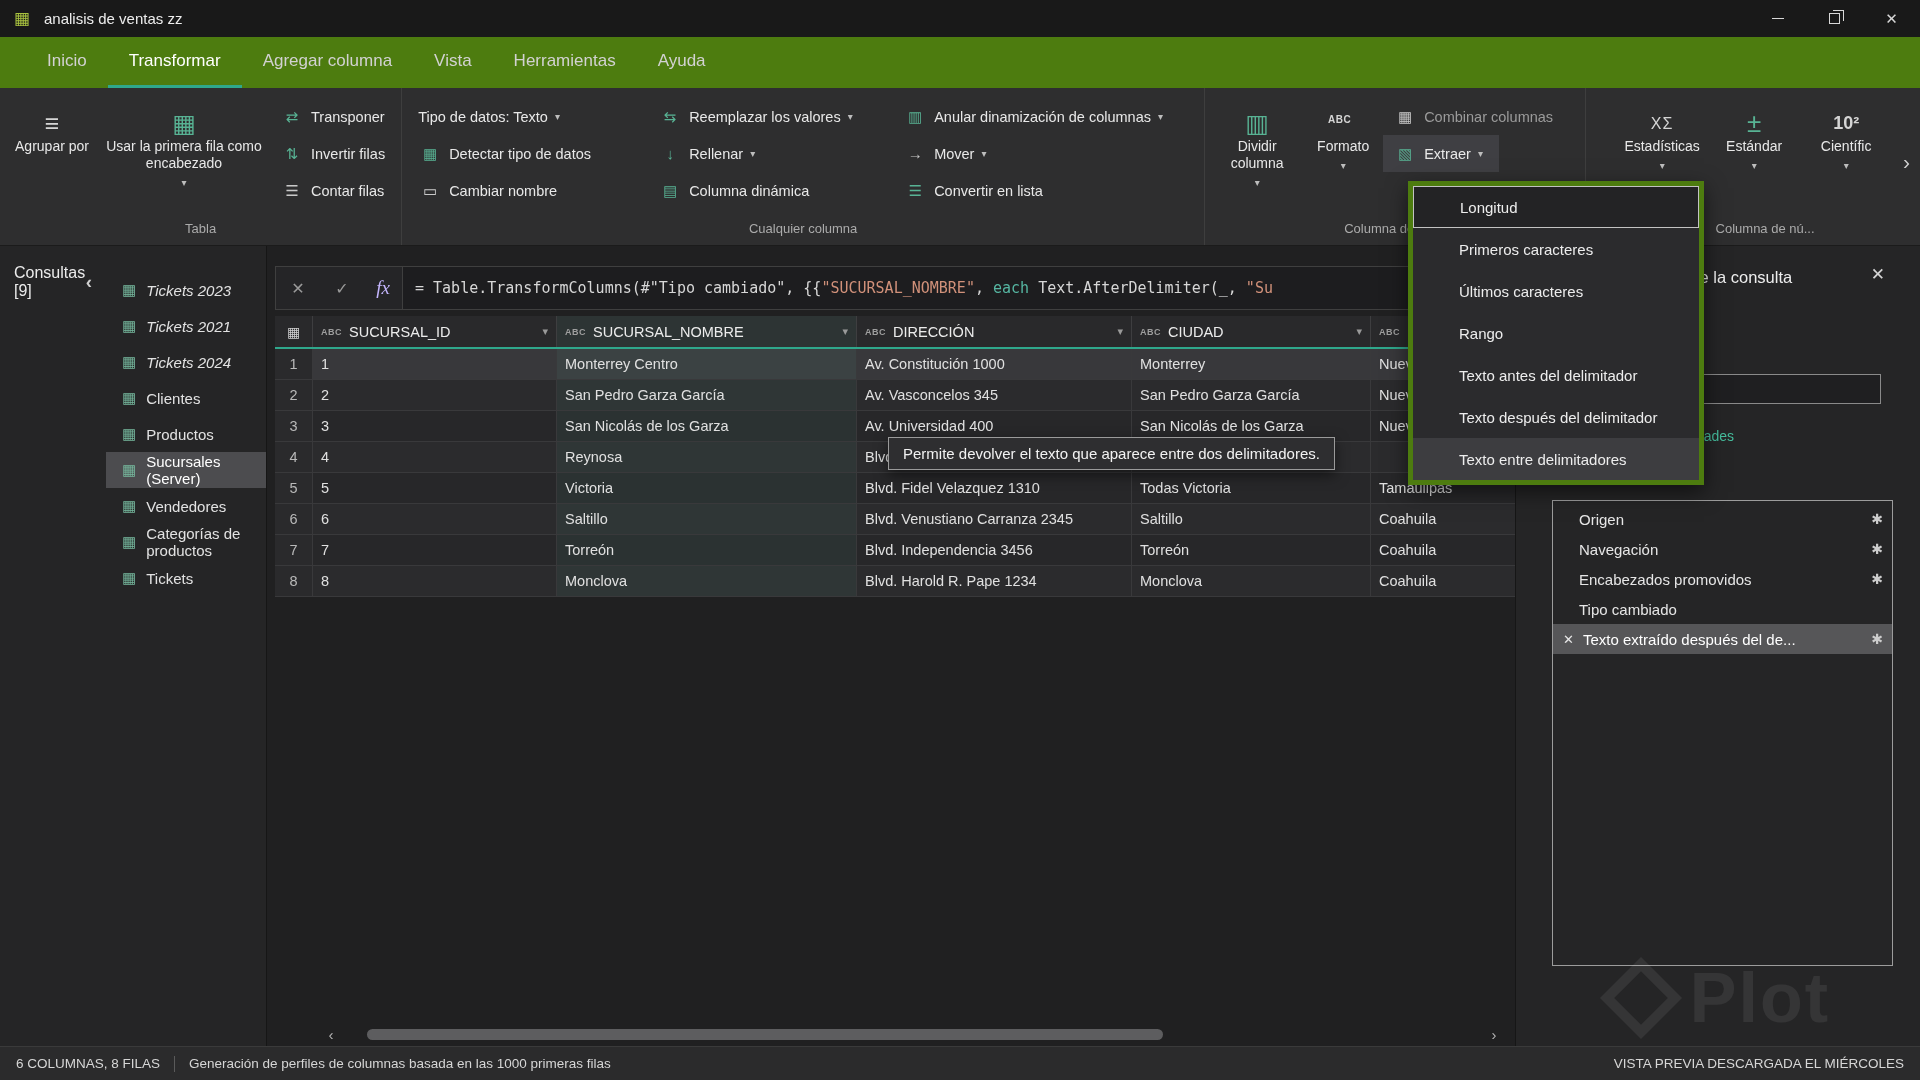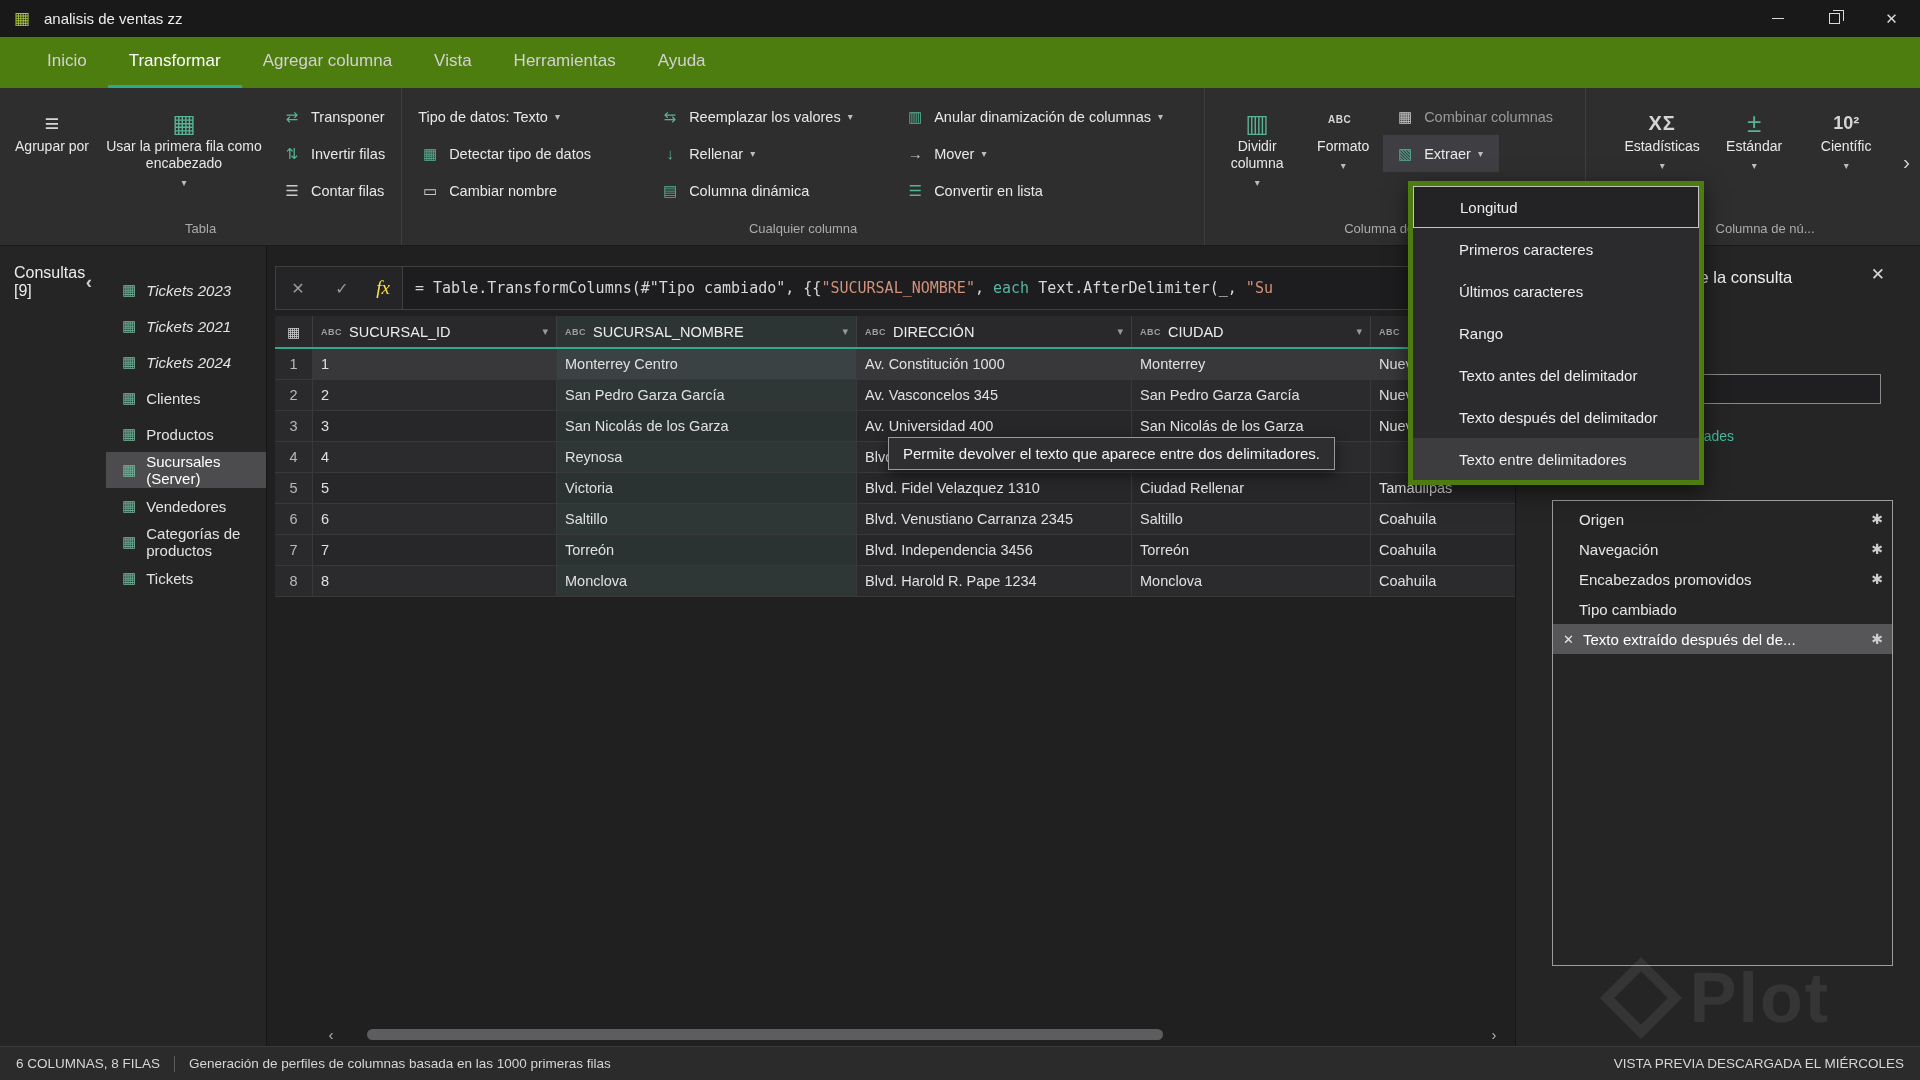--- a/index.html
+++ b/index.html
@@ -24,21 +24,21 @@
 
   
   .ribbon{height:158px;background:#2e2e2f;display:flex;position:relative;flex:0 0 auto;border-bottom:1px solid #1b1b1b;overflow:hidden}
   .rgroup{display:flex;flex-direction:column;border-right:1px solid #3e3e3e;padding:4px 6px 0;flex:0 0 auto}
   .rgroup.flexfill{flex:1;border-right:none;padding-left:30px}
   .rgroup-body{flex:1;display:flex;align-items:stretch}
   .rgroup-label{height:26px;text-align:center;font-size:13px;color:#ababab;line-height:20px;white-space:nowrap;overflow:hidden}
   .bigbtn{padding:0 8px;display:flex;flex-direction:column;align-items:center;text-align:center;font-size:14px;line-height:17px;color:#e8e8e8;cursor:default}
   .bigbtn .bicon{height:46px;display:flex;align-items:flex-end;justify-content:center;font-size:25px;color:#d5d5d5;padding-bottom:6px}
   .bicon.teal{color:#58b394}
-  .bicon.stats{font-size:20px;letter-spacing:1px;font-weight:bold}
+  .bicon.stats{font-size:16px;letter-spacing:1px;font-weight:normal}
   .bicon.sci{font-size:18px;font-weight:bold}
   .bicon.std{font-size:26px;color:#58b394}
   .bigbtn .blabel{white-space:normal}
   .bigbtn .bchev{display:block;font-size:10px;color:#bdbdbd;margin-top:2px}
   .smallcol{display:flex;flex-direction:column;padding-top:6px}
   .smallbtn{height:37px;display:flex;align-items:center;font-size:14.5px;color:#e8e8e8;white-space:nowrap;padding:0 10px;cursor:default}
   .smallbtn.disabled{color:#9b9b9b}
   .smallbtn.extraer{background:#3f3f43;align-self:flex-start;padding-right:16px}
   .sicon{width:24px;margin-right:7px;text-align:center;font-size:15px;color:#58b394;flex:0 0 auto}
   .sicon.gray{color:#c9c9c9}
@@ -58,21 +58,21 @@
   .sb-items{margin-top:8px}
   .sb-item{height:36px;display:flex;align-items:center;padding-left:16px;font-size:15px;color:#e2e2e2;cursor:default}
   .sb-item .qicon{color:#76b99e;font-size:15px;margin-right:10px}
   .sb-item.selected{background:#4c4c4f;color:#fff}
   .sb-item.italic .lbl{font-style:italic}
 
   
   .center{width:1248px;background:#202021;display:flex;flex-direction:column;padding-top:20px;flex:0 0 auto;position:relative}
   .formulabar{height:44px;margin:0 8px 6px;display:flex;align-items:stretch;background:#252527;border:1px solid #3f3f3f;flex:0 0 auto}
   .fb-btn{width:44px;display:flex;align-items:center;justify-content:center;color:#9a9a9a;font-size:16px}
-  .fb-fx{width:38px;display:flex;align-items:center;justify-content:center;font-family:"Liberation Serif",serif;font-style:italic;font-size:19px;color:#fde047}
+  .fb-fx{width:38px;display:flex;align-items:center;justify-content:center;font-family:"Liberation Serif",serif;font-style:italic;font-size:19px;color:#c4b5fd}
   .fb-input{flex:1;display:flex;align-items:center;background:#1d1d1f;border-left:1px solid #3f3f3f;padding:0 12px;font-family:"DejaVu Sans Mono",monospace;font-size:15px;color:#d7d7d7;white-space:pre;overflow:hidden}
   .tok-str{color:#d1917a}
   .tok-kw{color:#56b6a2}
 
   .grid{margin-left:8px;width:1240px;flex:0 0 auto}
   .thead{display:flex;height:33px;background:#29292b;border-bottom:2px solid #2fa88c}
   .th{display:flex;align-items:center;padding:0 8px;font-size:14.5px;color:#ececec;border-right:1px solid #3e3e40;overflow:hidden;white-space:nowrap}
   .th .abc{font-size:9px;color:#9f9f9f;margin-right:7px;letter-spacing:.5px;font-weight:bold}
   .th .filter{margin-left:auto;color:#9a9a9a;font-size:11px;padding-left:8px}
   .corner{width:38px;display:flex;align-items:center;justify-content:center;border-right:1px solid #3e3e40;color:#cfcfcf;font-size:14px}
@@ -416,21 +416,21 @@
             <div class="td c1 col-sel">Reynosa</div>
             <div class="td c2">Blvd.</div>
             <div class="td c3"></div>
             <div class="td c4"></div>
           </div>
           <div class="trow">
             <div class="td rownum">5</div>
             <div class="td c0">5</div>
             <div class="td c1 col-sel">Victoria</div>
             <div class="td c2">Blvd. Fidel Velazquez 1310</div>
-            <div class="td c3">Ciudad Rellenar</div>
+            <div class="td c3">Todas Victoria</div>
             <div class="td c4">Tamaulipas</div>
           </div>
           <div class="trow">
             <div class="td rownum">6</div>
             <div class="td c0">6</div>
             <div class="td c1 col-sel">Saltillo</div>
             <div class="td c2">Blvd. Venustiano Carranza 2345</div>
             <div class="td c3">Saltillo</div>
             <div class="td c4">Coahuila</div>
           </div>

